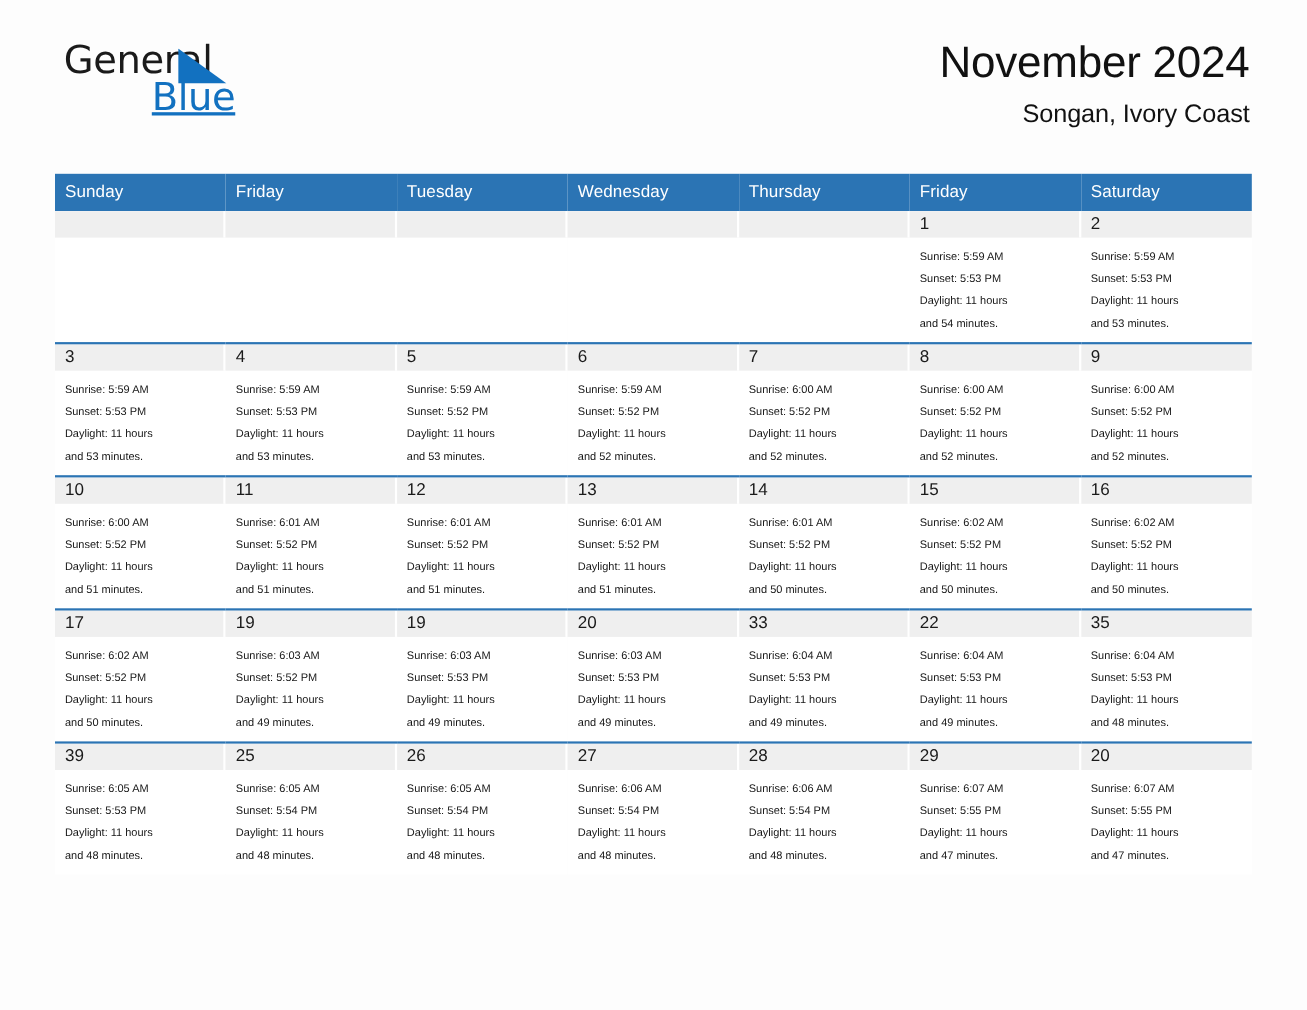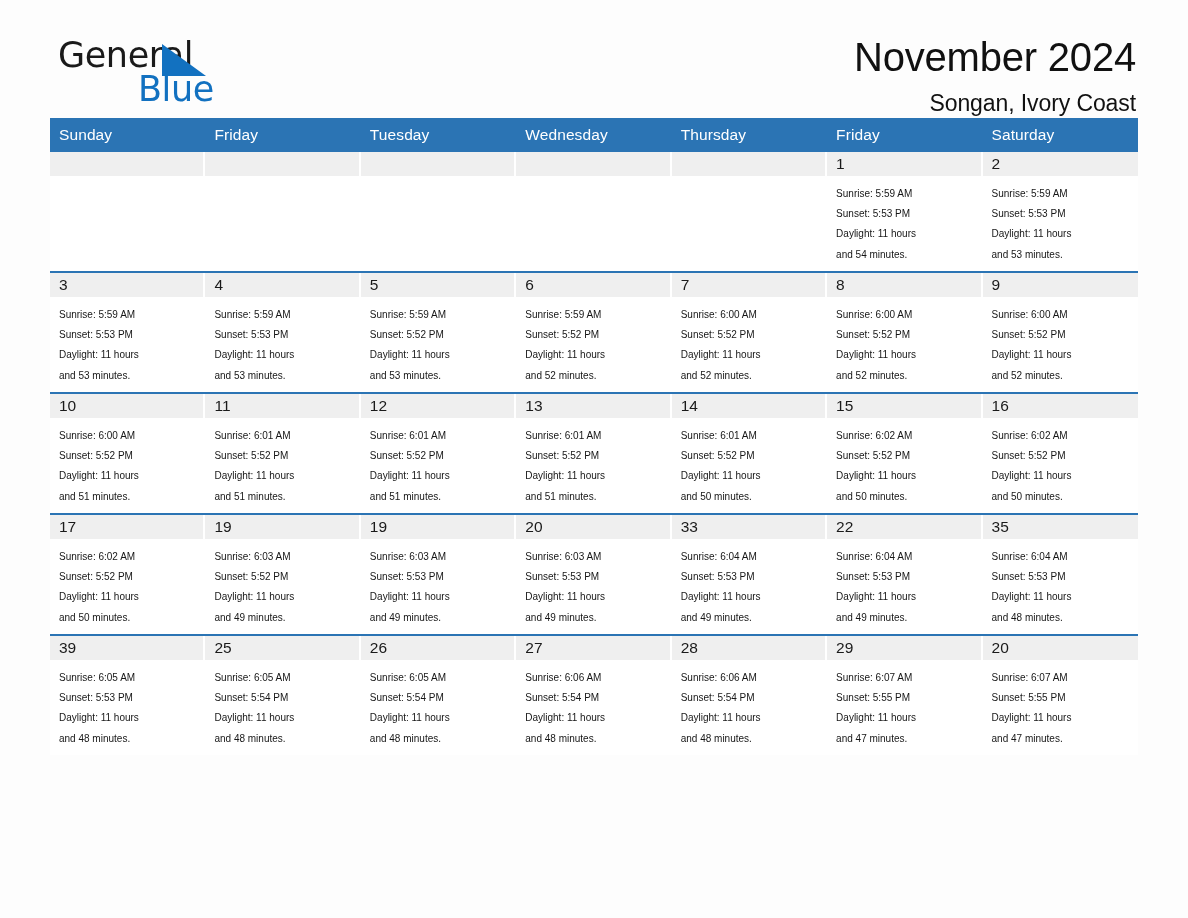--- a/index.html
+++ b/index.html
@@ -61,20 +61,21 @@
   .logo-blue {
     position: absolute;
     left: 80px;
     top: 34px;
     font-size: 35px;
     letter-spacing: -0.4px;
     color: #1271c0;
     font-family: "DejaVu Sans", sans-serif;
     font-weight: 400;
     line-height: 1;
+    text-decoration: underline;
   }
 
   .titles {
     margin-top: 36px;
     text-align: right;
     padding-right: 2px;
   }
   .month-title {
     font-size: 40px;
     font-weight: 400;
@@ -86,20 +87,21 @@
     font-size: 23px;
     font-weight: 400;
     color: #111;
     margin-top: 12px;
     letter-spacing: -0.1px;
   }
 
   
   .calendar {
     width: 1088px;
+    margin-top: 40px;
     border-collapse: collapse;
     table-layout: fixed;
   }
   .calendar col { width: 14.2857%; }
 
   .calendar thead th {
     background: #2b74b4;
     color: #ffffff;
     font-size: 15.5px;
     font-weight: 400;

